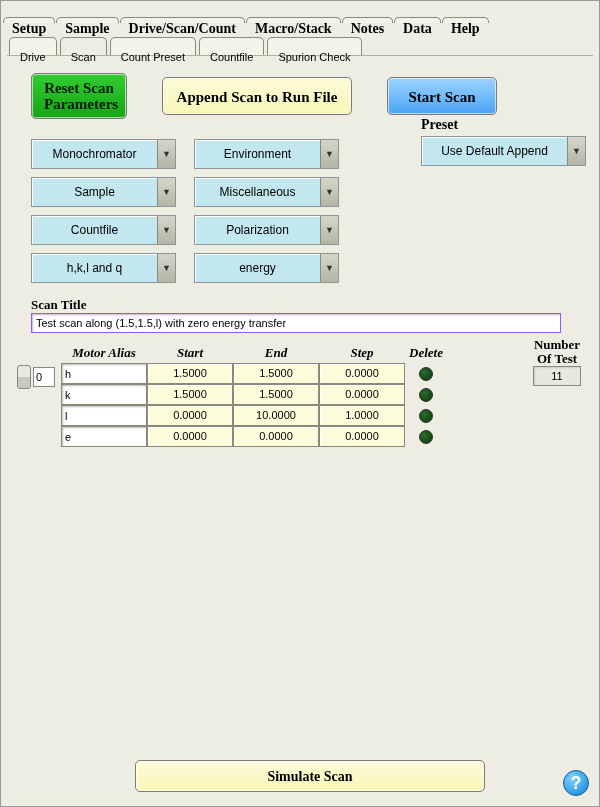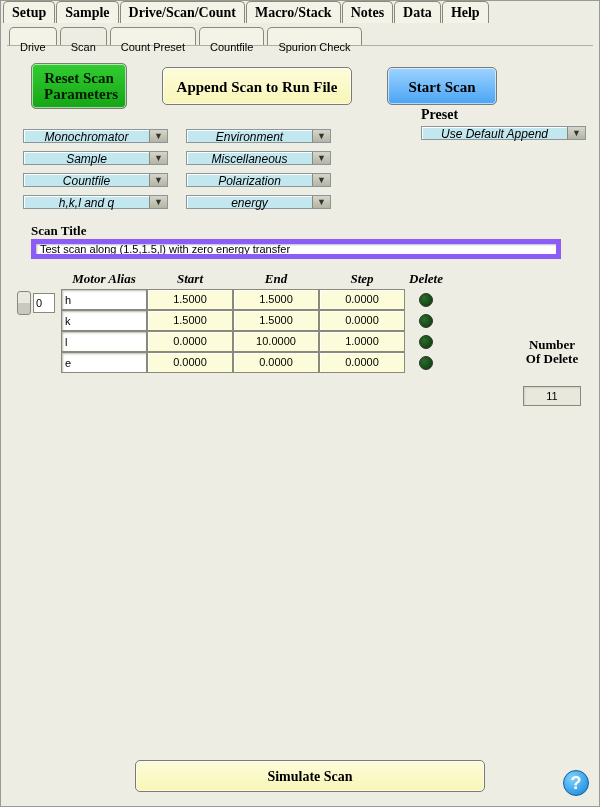--- a/index.html
+++ b/index.html
@@ -7,21 +7,21 @@
     width: 600px; height: 807px;
     background: #eeede4;
     font-family: Tahoma, Arial, sans-serif;
     font-size: 11px;
     color: #000;
     overflow: hidden;
     border: 1px solid #999;
     position: relative;
   }
   
-  .main-tabs { display: flex; background: #eeede4; padding: 0 2px; height: 22px; }
+  .main-tabs { display: flex; background: #eeede4; padding: 16px 2px; height: 22px; }
   .main-tab {
     border: 1px solid #8a8a7a;
     border-bottom: none;
     border-radius: 5px 5px 0 0;
     padding: 3px 8px 2px;
     margin-right: 1px;
     font-size: 14px;
     font-family: "Times New Roman", serif;
     font-weight: bold;
     background: #f4f3e8;
@@ -52,46 +52,45 @@
     font-weight: bold;
     font-size: 15px;
     cursor: pointer;
     box-shadow: inset 0 0 0 1px rgba(255,255,255,.6);
   }
   .big-btn.green { background: linear-gradient(#32cd32,#15a515); color: #001a00; width: 96px; line-height: 16px; }
   .big-btn.yellow { background: linear-gradient(#fdfcda,#f8f6b6); width: 190px; height: 38px; line-height: 26px; }
   .big-btn.blue { background: linear-gradient(#9dd3ff,#4aa4f4); width: 110px; height: 38px; line-height: 26px; }
   .big-btn.sim  { background: linear-gradient(#fdfcda,#f8f6b6); width: 350px; height: 32px; line-height: 20px; font-size: 14px; }
   
-  .dropdowns { position: relative; padding: 0 22px; }
+  .dropdowns { position: relative; padding: 0 30px; }
   .dd-grid { display: grid; grid-template-columns: 145px 145px; column-gap: 18px; row-gap: 8px; }
   .dd {
-    display: flex; align-items: flex-start;
+    display: flex; align-items: center;
     background: #c3e7ef;
     border: 1px solid #8a969a;
-    height: 14px;
+    height: 30px;
     box-shadow: inset 1px 1px 0 #fff;
-    font-style: italic;
   }
   .dd span { flex: 1; text-align: center; font-size: 12px; }
   .dd .chev {
     width: 18px; height: 100%;
     background: linear-gradient(#d5d5c9,#b5b5a6);
     border-left: 1px solid #8a8a7a;
     display: flex; align-items: center; justify-content: center;
     font-size: 9px; color: #333;
   }
   .preset-box { position: absolute; left: 420px; top: -22px; }
   .preset-box .title { font-family: "Times New Roman", serif; font-weight: bold; font-size: 14px; margin-bottom: 3px; }
   .preset-box .dd { width: 165px; background: #c3e7ef; }
   
   .scan-title-block { padding: 14px 30px 6px 30px; }
   .scan-title-block .lbl { font-family: "Times New Roman", serif; font-weight: bold; font-size: 13px; }
   .scan-title-block input {
-    width: 530px; height: 20px; border: 5px solid #8b5cf6;
+    width: 530px; height: 20px; border: 1px solid #8b5cf6;
     background: #fff; font-size: 11px; padding: 2px 4px;
     box-shadow: inset 1px 1px 2px #bbb;
   }
   
   .table-wrap { display: flex; align-items: flex-start; padding: 4px 0 0 16px; }
   .stepper {
     width: 14px; height: 24px;
     border: 1px solid #888;
     background: linear-gradient(#e8e8dc 49%, #c8c8bc 51%);
     border-radius: 3px;
@@ -121,22 +120,22 @@
   }
   td .led {
     width: 14px; height: 14px; border-radius: 50%;
     background: radial-gradient(circle at 35% 35%, #2c6b2c, #083708);
     margin: 3px auto; border: 1px solid #333;
   }
   .delete-col { width: 40px; }
   .steps-box { position: absolute; right: 18px; top: 337px; text-align: center; }
   .steps-box .lbl { font-family: "Times New Roman", serif; font-weight: bold; font-size: 13px; line-height: 14px; }
   .steps-box .val {
-    width: 58px; height: 20px; border: 1px solid #8a8a7a; background: #e8e8dc;
-    text-align: center; line-height: 18px; font-size: 11px; margin-top: 20px;
+    width: 48px; height: 20px; border: 1px solid #8a8a7a; background: #e8e8dc;
+    text-align: center; line-height: 18px; font-size: 11px; margin-top: 0;
     box-shadow: inset 1px 1px 2px #ccc;
   }
   
   .bottom { position: absolute; bottom: 14px; left: 10px; width: 100%; display: flex; justify-content: center; }
   .help-icon {
     position: absolute; right: 10px; bottom: 10px;
     width: 26px; height: 26px; border-radius: 50%;
     background: radial-gradient(circle at 35% 30%, #7fd4ff, #1180d8);
     color: #fff; font-weight: bold; font-size: 18px;
     display: flex; align-items: center; justify-content: center;
@@ -292,20 +291,20 @@
       <td class="delete-col">
             <div class="led"></div>
           </td>
     </tr>
   </tbody>
     </table>
 </div>
 
 <div class="steps-box">
   <div class="lbl">Number</div>
-  <div class="lbl">Of Delete</div>
+  <div class="lbl">Of Test</div>
   <div class="val">11</div>
 </div>
 
 <div class="bottom">
   <div class="big-btn sim">Simulate Scan</div>
 </div>
 <div class="help-icon">?</div>
 
 </body></html>

